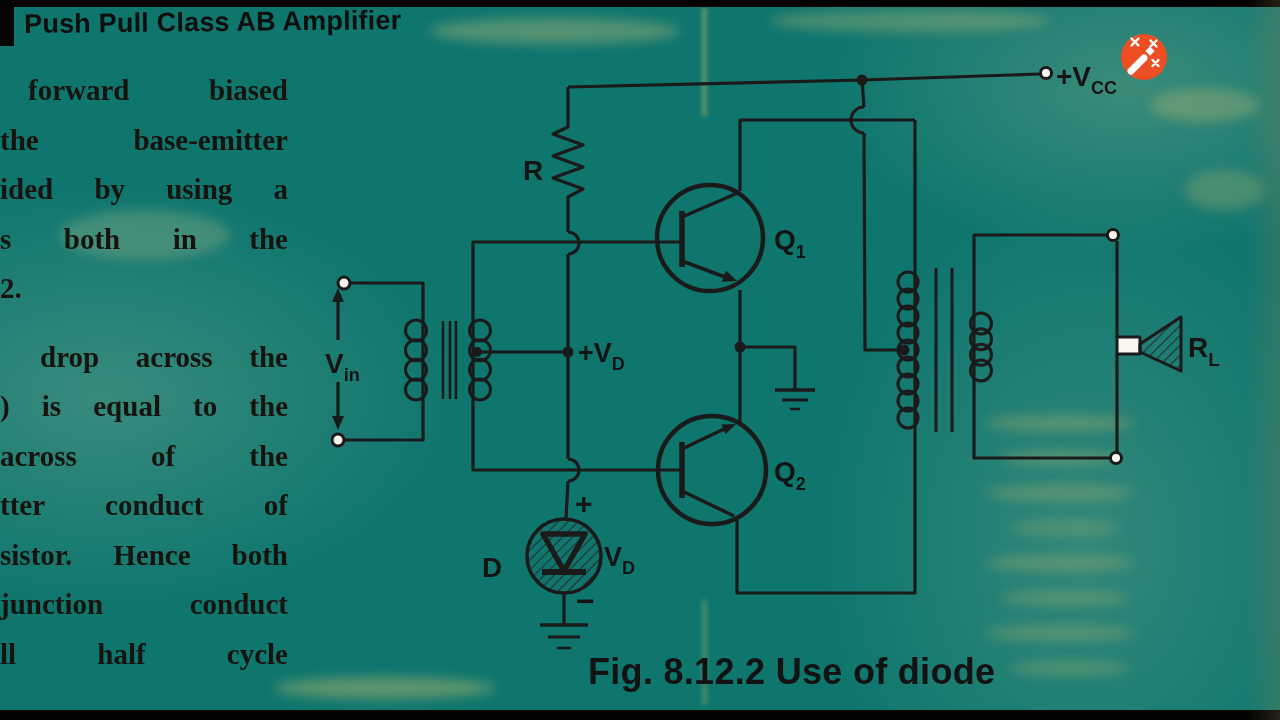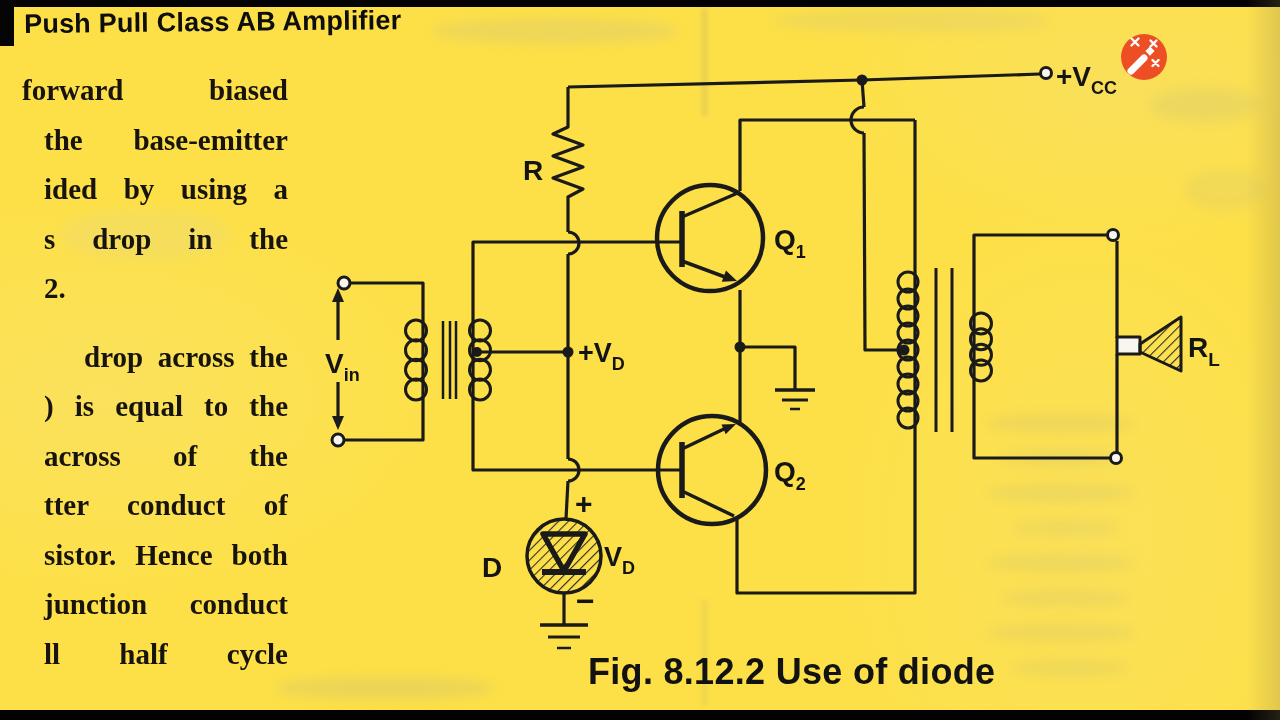--- a/index.html
+++ b/index.html
@@ -1,33 +1,33 @@
 <!DOCTYPE html>
 <html><head>
 <meta charset="utf-8">
 <style>
   html,body{margin:0;padding:0;background:#222;}
-  .stage{position:relative;width:1280px;height:720px;background:#fde047;overflow:hidden;
+  .stage{position:relative;width:1280px;height:720px;background:#0f766e;overflow:hidden;
          font-family:"Liberation Sans",sans-serif;}
   .paper-tint{position:absolute;inset:0;pointer-events:none;
     background:
       radial-gradient(420px 240px at 88% 12%, rgba(235,224,170,0.20), transparent 70%),
       radial-gradient(500px 300px at 8% 55%, rgba(240,232,190,0.18), transparent 70%),
       radial-gradient(380px 500px at 85% 75%, rgba(238,228,180,0.16), transparent 70%);}
   .topbar{position:absolute;left:0;top:0;width:1280px;height:7px;background:#020202;}
   .bottombar{position:absolute;left:0;top:710px;width:1280px;height:10px;background:#020202;}
   .corner-tab{position:absolute;left:0;top:0;width:14px;height:46px;background:#050505;}
   .edgeshade{position:absolute;left:1246px;top:0;width:34px;height:720px;
     background:linear-gradient(to right, rgba(0,0,0,0), rgba(140,125,80,0.25));}
   .title{position:absolute;left:24px;top:9px;font-weight:bold;font-size:27px;color:#0e0e0e;
     letter-spacing:0.2px;transform:rotate(-0.6deg);transform-origin:left top;white-space:nowrap;}
   .textcol{position:absolute;left:0;top:66px;width:288px;color:#17130f;
     font-family:"Liberation Serif",serif;font-size:29px;font-weight:600;}
-  .tline{height:49.5px;line-height:49.5px;text-align:justify;text-align-last:justify;overflow:hidden;padding-left:44px;}
-  .tline.indent{padding-left:22px;}
+  .tline{height:49.5px;line-height:49.5px;text-align:justify;text-align-last:justify;overflow:hidden;}
+  .tline.indent{padding-left:28px;}
   .tline.short{text-align-last:left;}
   .tline.gap{margin-top:19px;margin-left:40px;}
   .caption{position:absolute;left:588px;top:651px;font-weight:bold;font-size:36px;
     color:#121212;letter-spacing:0.3px;white-space:nowrap;}
   .stain{position:absolute;border-radius:50%;filter:blur(6px);pointer-events:none;}
   .vrule{position:absolute;filter:blur(2px);pointer-events:none;}
   svg text{font-family:"Liberation Sans",sans-serif;font-weight:600;fill:#141414;}
 </style>
 </head>
 <body>
@@ -50,21 +50,21 @@
   <div class="stain" style="left:275px;top:677px;width:220px;height:22px;background:rgba(210,195,110,0.40);"></div>
   <div class="stain" style="left:60px;top:210px;width:170px;height:50px;background:rgba(222,212,152,0.22);"></div>
   <div class="vrule" style="left:702px;top:8px;width:5px;height:108px;background:rgba(200,185,100,0.45);"></div>
   <div class="vrule" style="left:702px;top:600px;width:5px;height:105px;background:rgba(200,185,100,0.30);"></div>
 
   <div class="title">Push Pull Class AB Amplifier</div>
   <div class="textcol">
     <div class="tline indent">forward biased</div>
     <div class="tline">the base-emitter</div>
     <div class="tline">ided by using a</div>
-    <div class="tline">s drop in the</div>
+    <div class="tline">s both in the</div>
     <div class="tline short">2.</div>
     <div class="tline gap">drop across the</div>
     <div class="tline">) is equal to the</div>
     <div class="tline">across of the</div>
     <div class="tline">tter conduct of</div>
     <div class="tline">sistor. Hence both</div>
     <div class="tline">junction conduct</div>
     <div class="tline">ll half cycle</div>
   </div>
 

